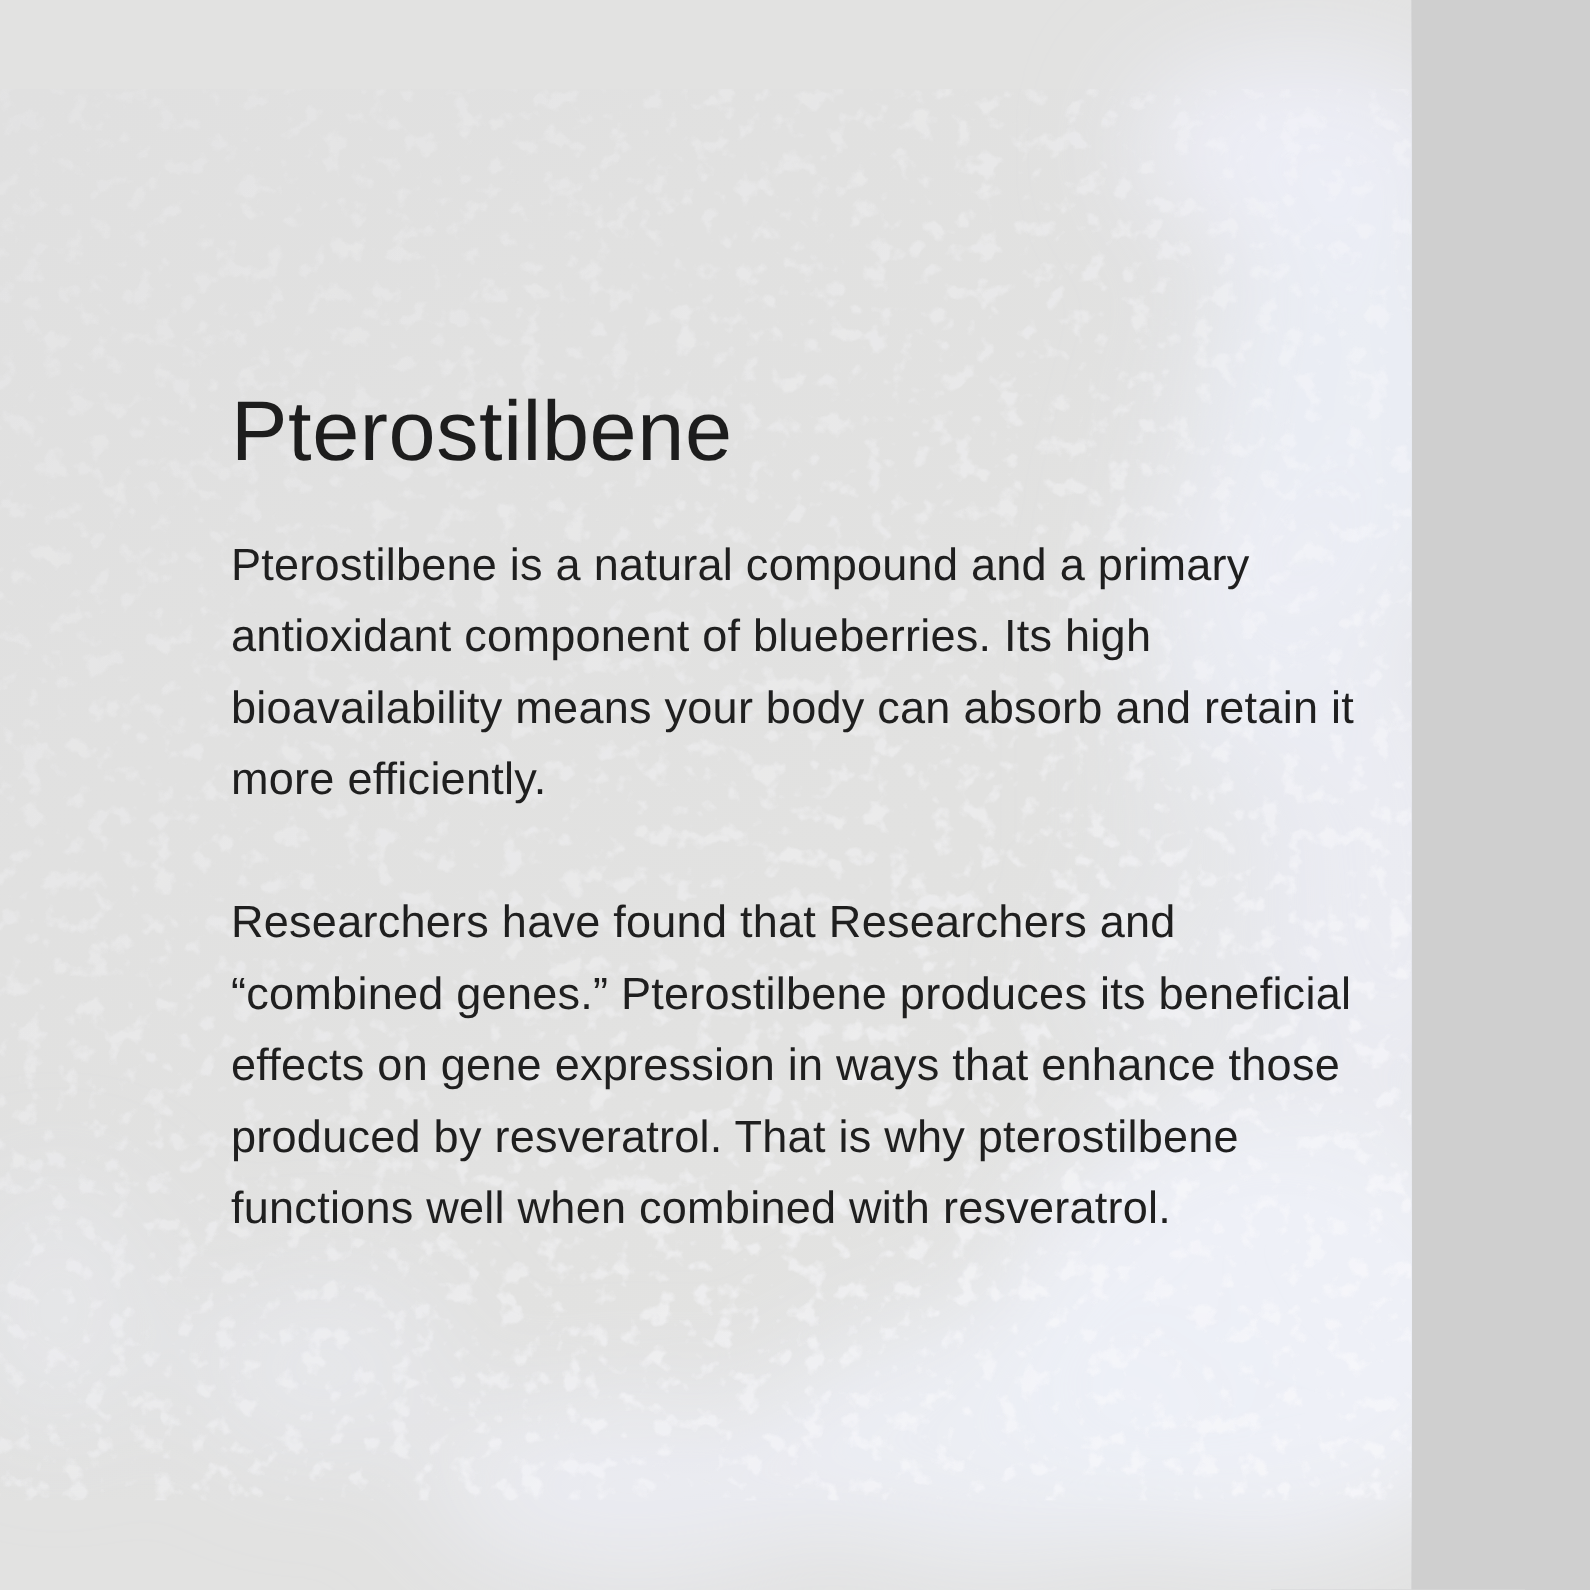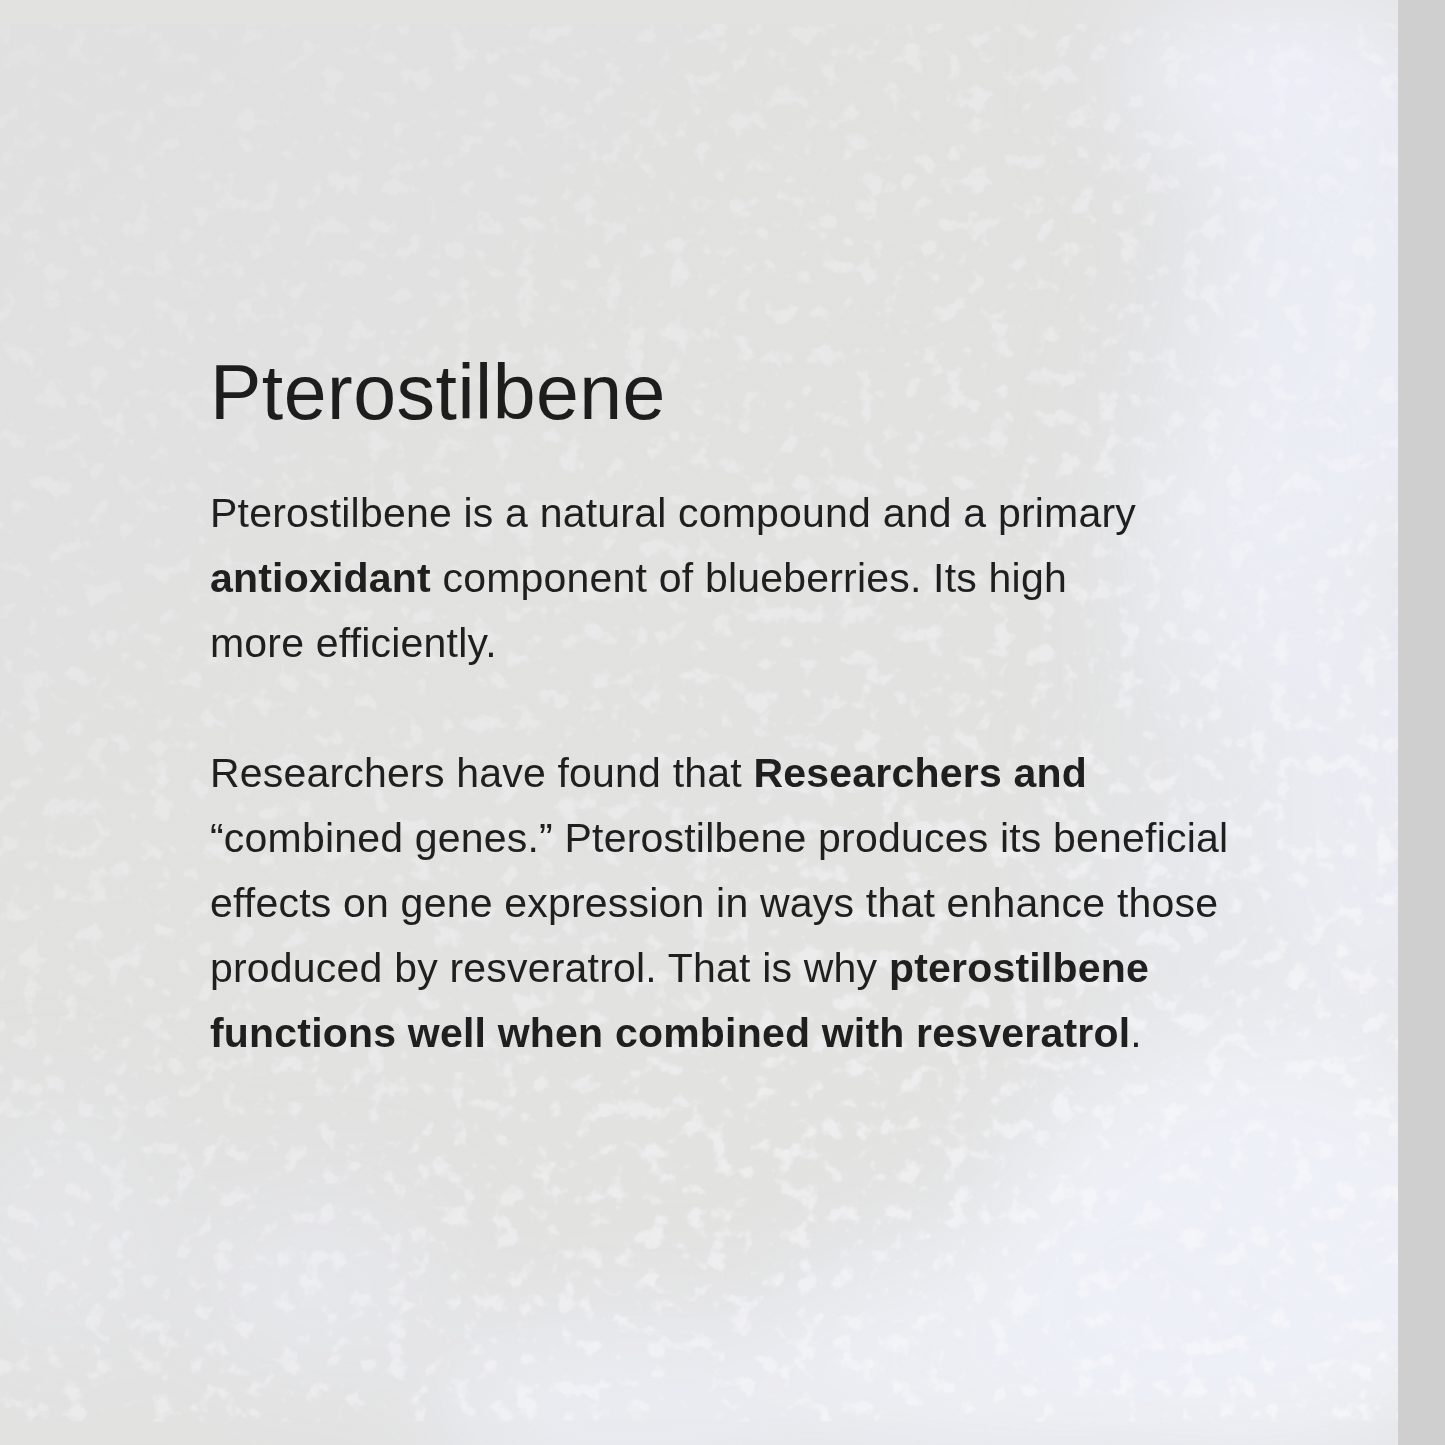--- a/index.html
+++ b/index.html
@@ -2,21 +2,21 @@
 <html><head>
 <meta charset="utf-8">
 <style>
   html, body {
     margin: 0;
     padding: 0;
     background: #cfcfcf;
   }
   .canvas {
     position: relative;
-    width: 1398px;
+    width: 1283px;
     height: 1445px;
     overflow: hidden;
     background: #e2e2e1;
     font-family: "Liberation Sans", sans-serif;
   }
   .bg-texture {
     position: absolute;
     inset: 0;
     width: 100%;
     height: 100%;
@@ -45,21 +45,21 @@
     line-height: 65px;
     letter-spacing: 0.2px;
   }
   .paragraph + .paragraph {
     margin-top: 65px;
   }
   .line {
     white-space: nowrap;
   }
   .seg { font-weight: 400; }
-  .seg.bold { font-weight: 700; }
+  .seg.bold { font-weight: 400; }
 </style>
 </head>
 <body>
 
 <div class="canvas">
 
   <svg class="bg-texture" viewBox="0 0 1445 1445" xmlns="http://www.w3.org/2000/svg" aria-hidden="true">
     <defs>
       <linearGradient id="baseGrad" x1="0" y1="0" x2="1" y2="1">
         <stop offset="0" stop-color="#e0e0e0"></stop>
@@ -104,20 +104,21 @@
     </g>
 
     <rect x="0" y="0" width="1445" height="1445" filter="url(#speckle)" mask="url(#speckleMask)" opacity="0.75"></rect>
   </svg>
 
   <div class="content">
     <h1 class="title">Pterostilbene</h1>
     <div class="paragraph">
         <div class="line"><span class="seg">Pterostilbene is a natural compound and a primary</span></div>
         <div class="line"><span class="seg bold">antioxidant</span><span class="seg"> component of blueberries. Its high</span></div>
+        <div class="line"><span class="seg">bioavailability means your body can absorb and retain it</span></div>
         <div class="line"><span class="seg">more efficiently.</span></div>
       </div>
     <div class="paragraph">
         <div class="line"><span class="seg">Researchers have found that </span><span class="seg bold">Researchers and</span></div>
         <div class="line"><span class="seg">“combined genes.” Pterostilbene produces its beneficial</span></div>
         <div class="line"><span class="seg">effects on gene expression in ways that enhance those</span></div>
         <div class="line"><span class="seg">produced by resveratrol. That is why </span><span class="seg bold">pterostilbene</span></div>
         <div class="line"><span class="seg bold">functions well when combined with resveratrol</span><span class="seg">.</span></div>
       </div>
   </div>

